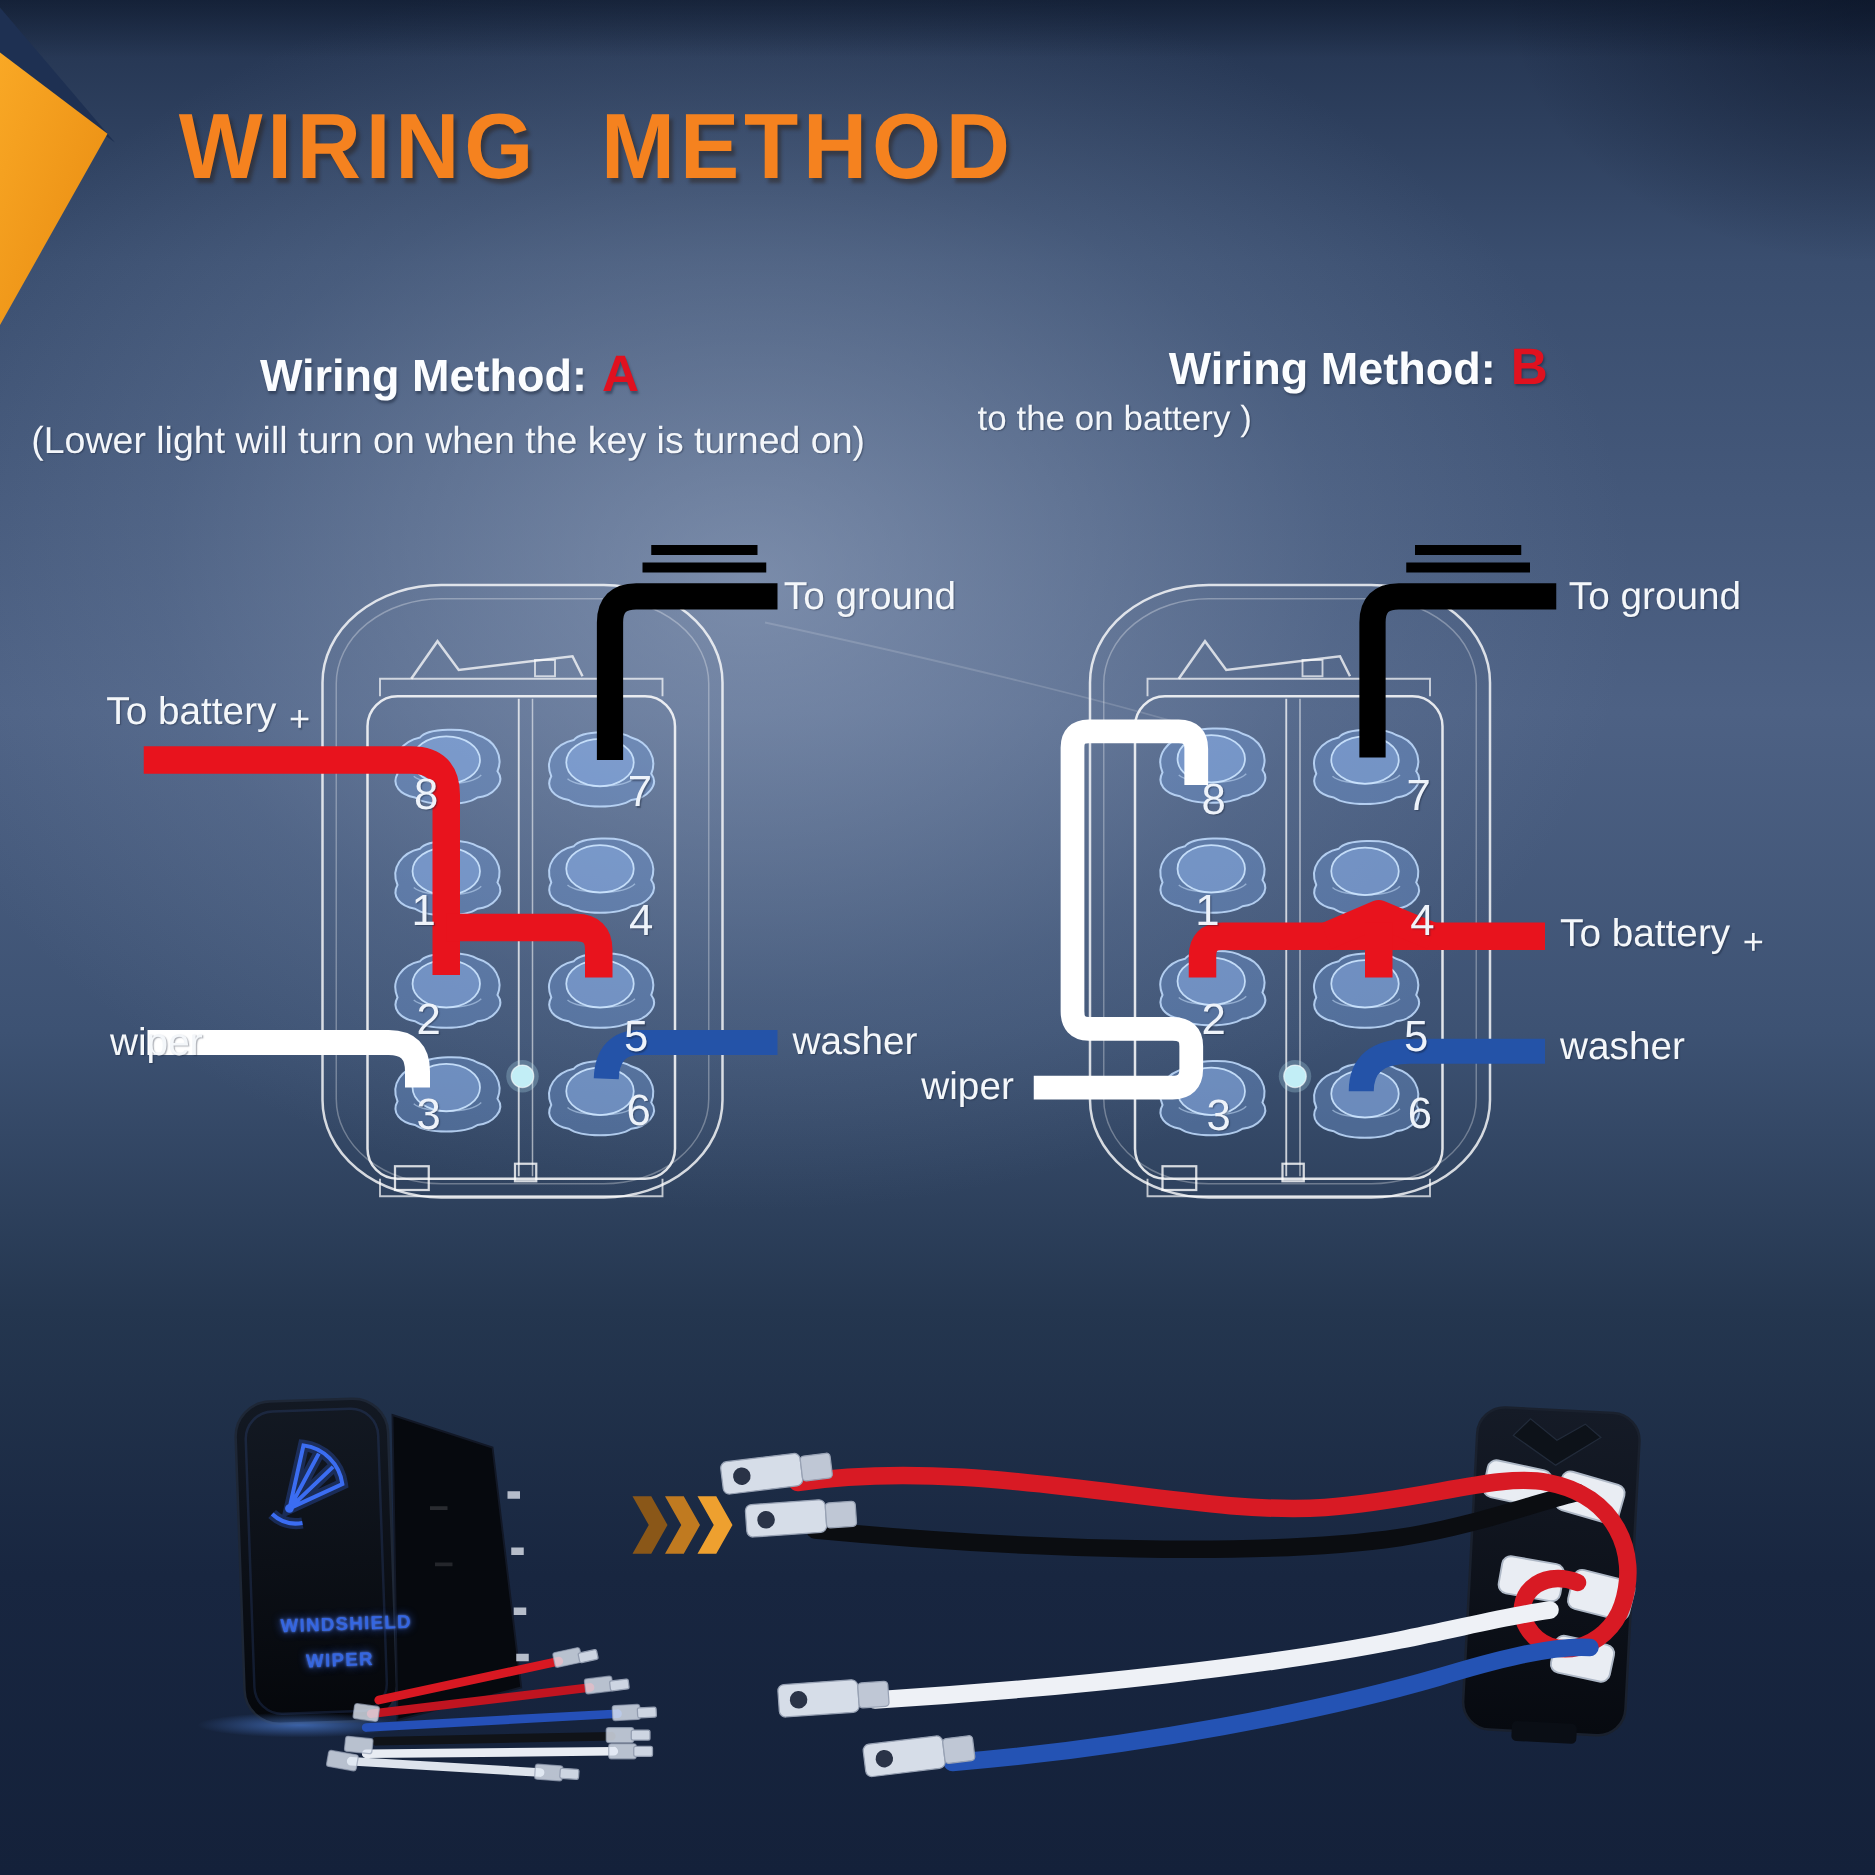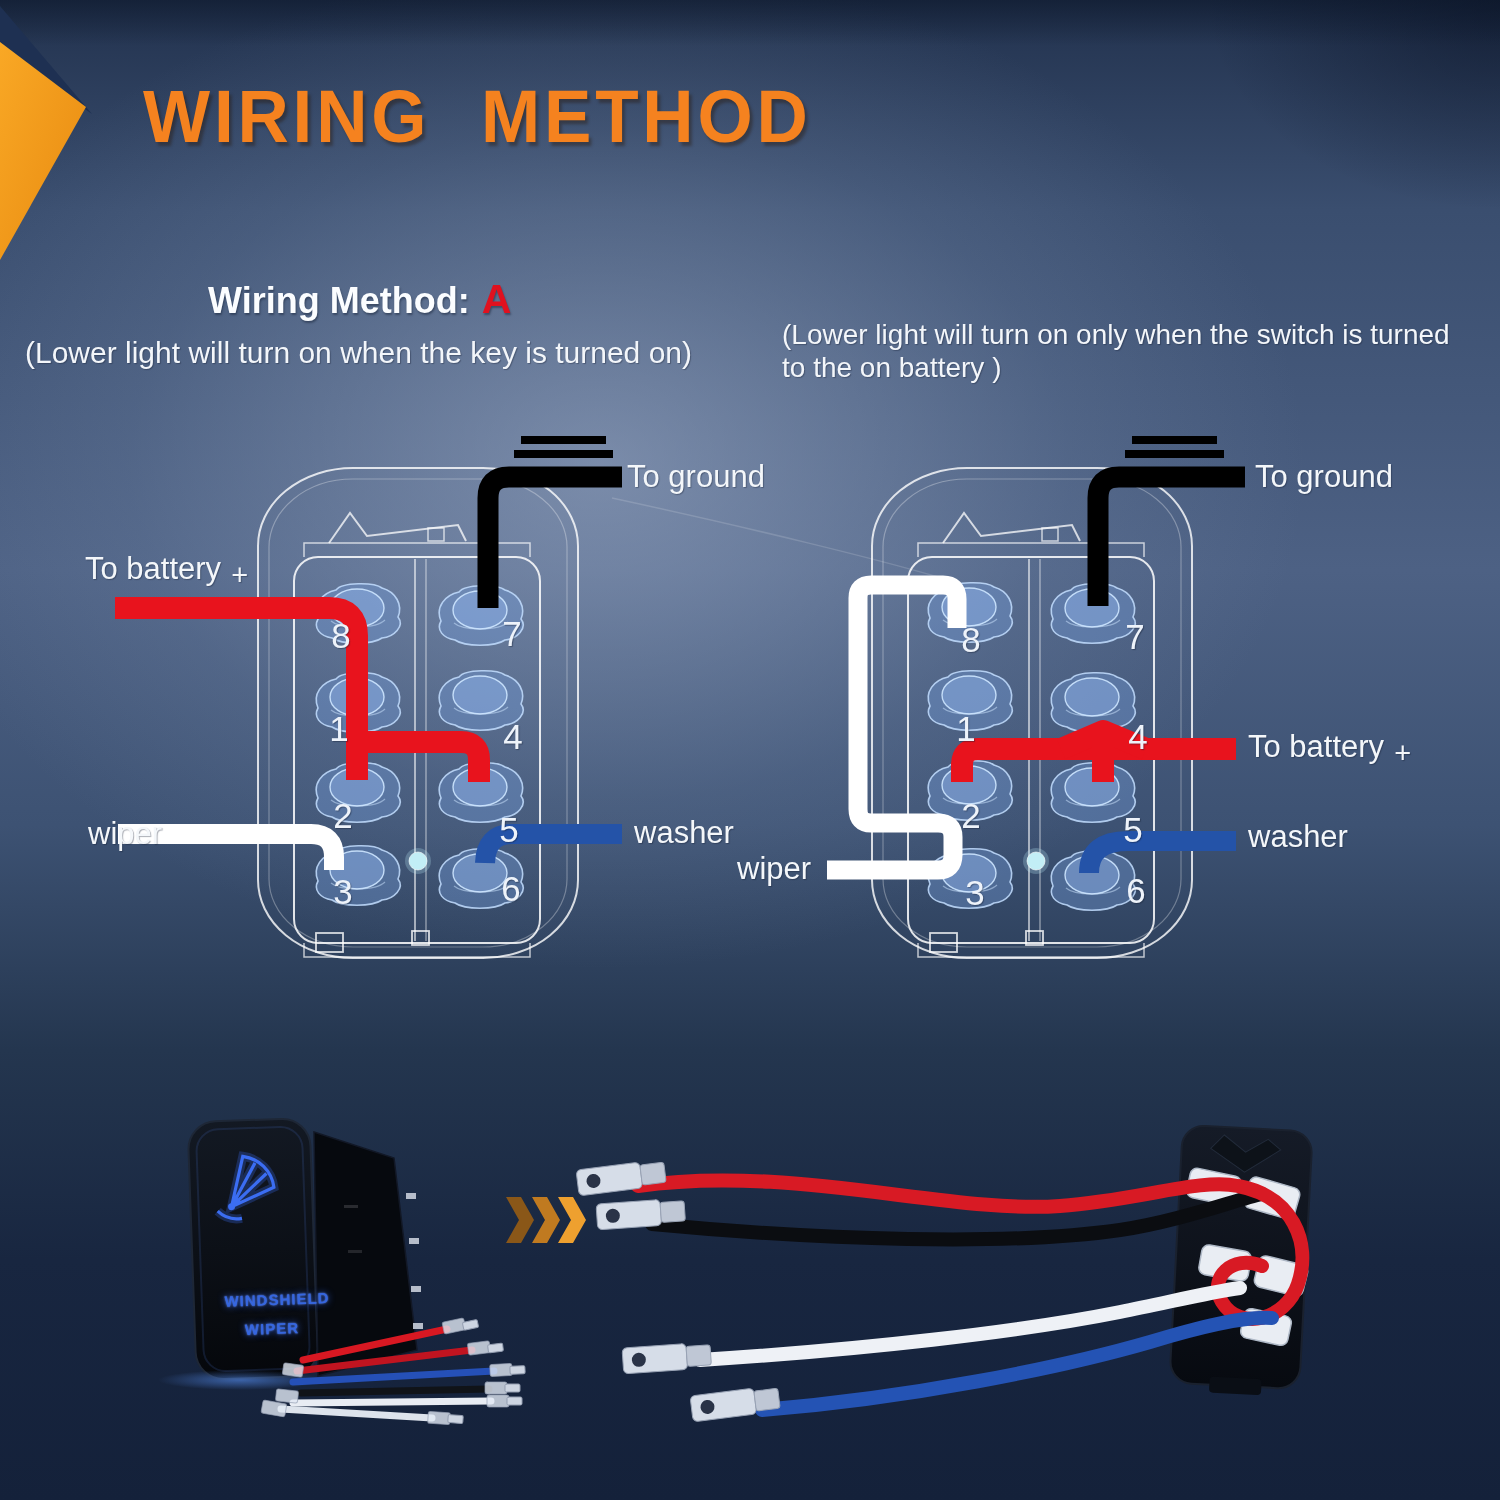--- a/index.html
+++ b/index.html
@@ -252,22 +252,24 @@
 
   <div class="abs panel" style="z-index:-1"></div>
 
   <div class="abs title">WIRING METHOD</div>
 
   <div class="abs mheading" style="left:208px;top:276px;">
     <span>Wiring Method:</span><span class="letter">A</span>
   </div>
   <div class="abs subtitle sub-a">(Lower light will turn on when the key is turned on)</div>
 
+  <div class="abs mheading" style="left:935px;top:270px;">
+    <span>Wiring Method:</span><span class="letter">B</span>
+  </div>
   <div class="abs subtitle sub-b">
-    <div>(Lower light will turn on only when the switch is turned</div>
     <div>to the on battery )</div>
   </div>
 
   <div class="abs wlabel" style="left:627px;top:459px;">To ground</div>
   <div class="abs wlabel" style="left:85px;top:551px;">
     <span>To battery</span><span class="plus">+</span>
   </div>
   <div class="abs wlabel" style="left:88px;top:816px;">wiper</div>
   <div class="abs wlabel" style="left:634px;top:815px;">washer</div>
 

